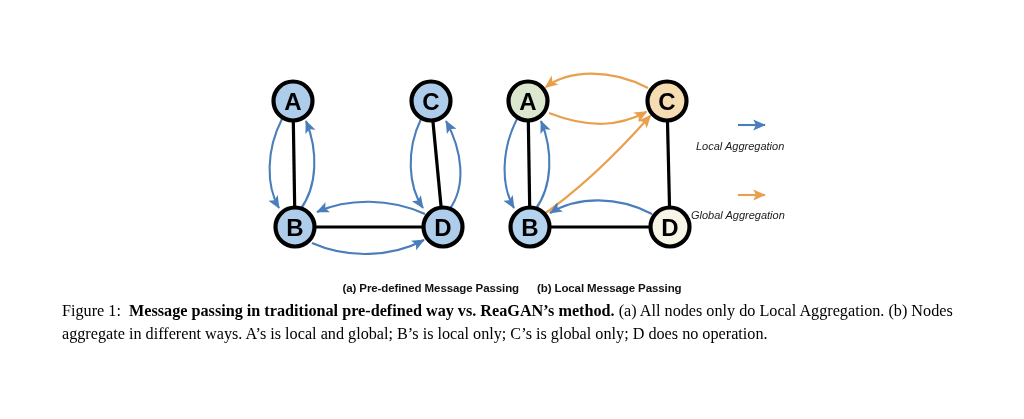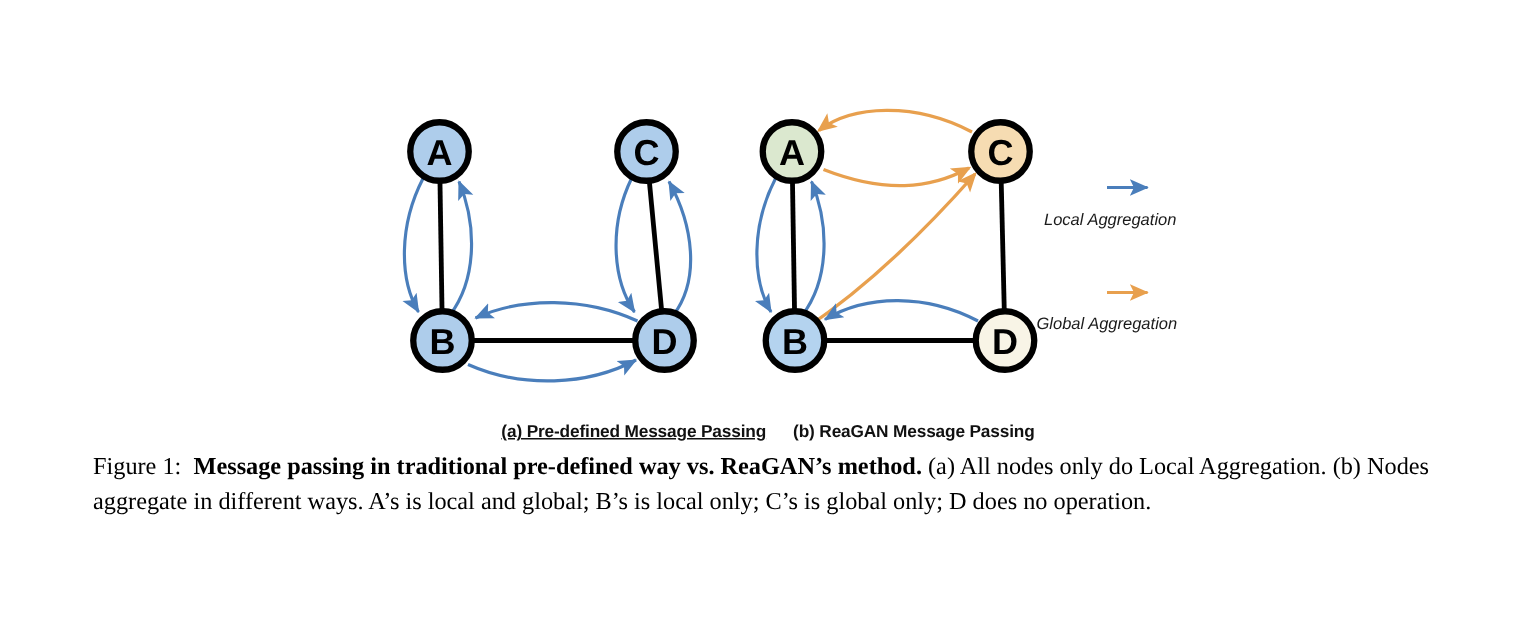--- a/index.html
+++ b/index.html
@@ -11,21 +11,21 @@
   .figure{position:absolute;left:0;top:0;width:1024px;height:310px;}
   .figure svg{display:block;}
 
   
   .subcaps{position:absolute;left:0;top:278px;width:1024px;
            text-align:center;}
   .subcap{display:inline-block;
           font-family:"Liberation Sans", sans-serif;
           font-weight:bold;font-size:11.5px;letter-spacing:-0.1px;
           color:#111;}
-  .subcap.a{margin-right:14px;text-decoration:underline;}
+  .subcap.a{margin-right:14px;}
 
   
   .caption{position:absolute;left:62px;top:300px;width:902px;
            font-family:"Liberation Serif", serif;
            font-size:16.2px;line-height:22.5px;color:#000;
            text-align:left;}
   .caption b{font-weight:bold;}
 </style>
 </head>
 <body>
@@ -133,19 +133,19 @@
         </g>
         <g>
           <line x1="738" y1="195" x2="765" y2="195" stroke="#e8a04e" stroke-width="2.1" marker-end="url(#ah-orange)"></line>
           <text x="691" y="219" font-family="Liberation Sans, sans-serif" font-size="11" font-style="italic" fill="#1b1b1b">Global Aggregation</text>
         </g>
       </g>
     </svg>
 
     <div class="subcaps">
       <span class="subcap a">(a) Pre-defined Message Passing</span>
-      <span class="subcap b">(b) ReaGAN Message Passing</span>
+      <span class="subcap b">(b) Local Message Passing</span>
     </div>
   </div>
 
   <div class="caption"><span>Figure 1:</span>&nbsp; <b>Message passing in traditional pre-defined way vs. ReaGAN’s method.</b> <span>(a) All nodes only do Local Aggregation. (b) Nodes aggregate in different ways. A’s is local and global; B’s is local only; C’s is global only; D does no operation.</span></div>
 
 </div>
 
 </body></html>

